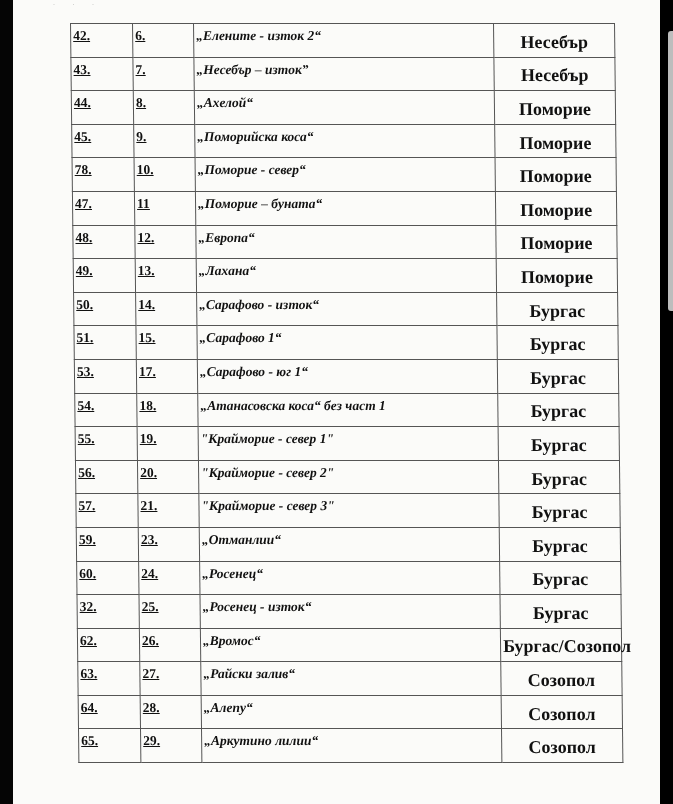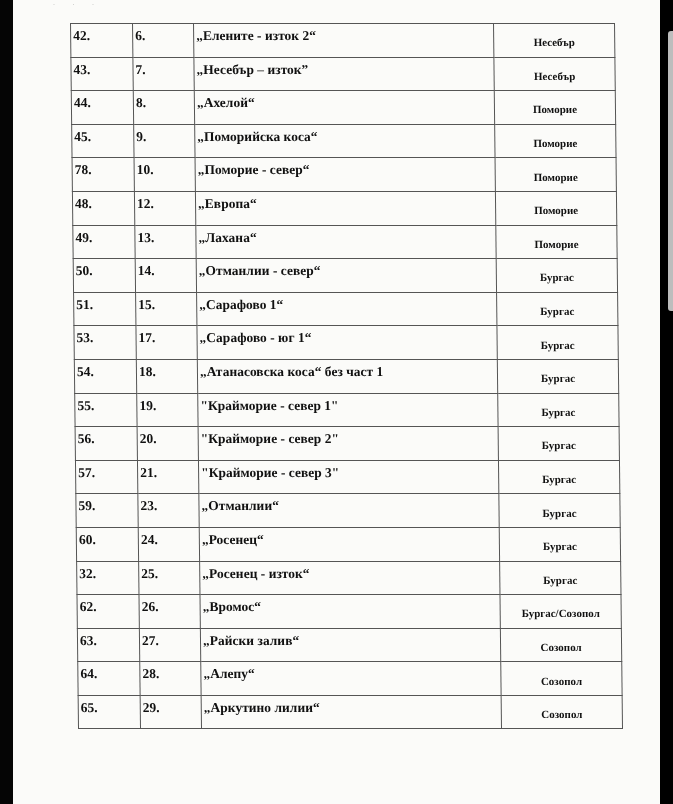--- a/index.html
+++ b/index.html
@@ -36,23 +36,23 @@
   col.c4 { width: 121px; }
   td {
     border: 1.2px solid #555;
     height: 28.6px;
     padding: 0 2px;
     font-size: 13.5px;
     font-weight: bold;
     vertical-align: top;
     white-space: nowrap;
   }
-  td.num { padding-top: 4px; }
-  td.name { padding-top: 4px; padding-left: 2px; }
-  td.town { text-align: center; vertical-align: middle; padding-top: 4px; font-size: 11px; }
+  td.num { padding-top: 4px; text-decoration: underline; }
+  td.name { padding-top: 4px; padding-left: 2px; font-style: italic; }
+  td.town { text-align: center; vertical-align: middle; padding-top: 4px; font-size: 18px; }
 </style>
 </head>
 <body>
 
 <div class="left-edge"></div>
 
 <div class="page">
   <div class="specks">· · ·</div>
 </div>
 
@@ -92,35 +92,41 @@
           <td class="name">„Поморийска коса“</td>
           <td class="town">Поморие</td>
         </tr>
         <tr>
           <td class="num">78.</td>
           <td class="num">10.</td>
           <td class="name">„Поморие - север“</td>
           <td class="town">Поморие</td>
         </tr>
         <tr>
+          <td class="num">47.</td>
+          <td class="num">11</td>
+          <td class="name">„Поморие – буната“</td>
+          <td class="town">Поморие</td>
+        </tr>
+        <tr>
           <td class="num">48.</td>
           <td class="num">12.</td>
           <td class="name">„Европа“</td>
           <td class="town">Поморие</td>
         </tr>
         <tr>
           <td class="num">49.</td>
           <td class="num">13.</td>
           <td class="name">„Лахана“</td>
           <td class="town">Поморие</td>
         </tr>
         <tr>
           <td class="num">50.</td>
           <td class="num">14.</td>
-          <td class="name">„Отманлии - север“</td>
+          <td class="name">„Сарафово - изток“</td>
           <td class="town">Бургас</td>
         </tr>
         <tr>
           <td class="num">51.</td>
           <td class="num">15.</td>
           <td class="name">„Сарафово 1“</td>
           <td class="town">Бургас</td>
         </tr>
         <tr>
           <td class="num">53.</td>

